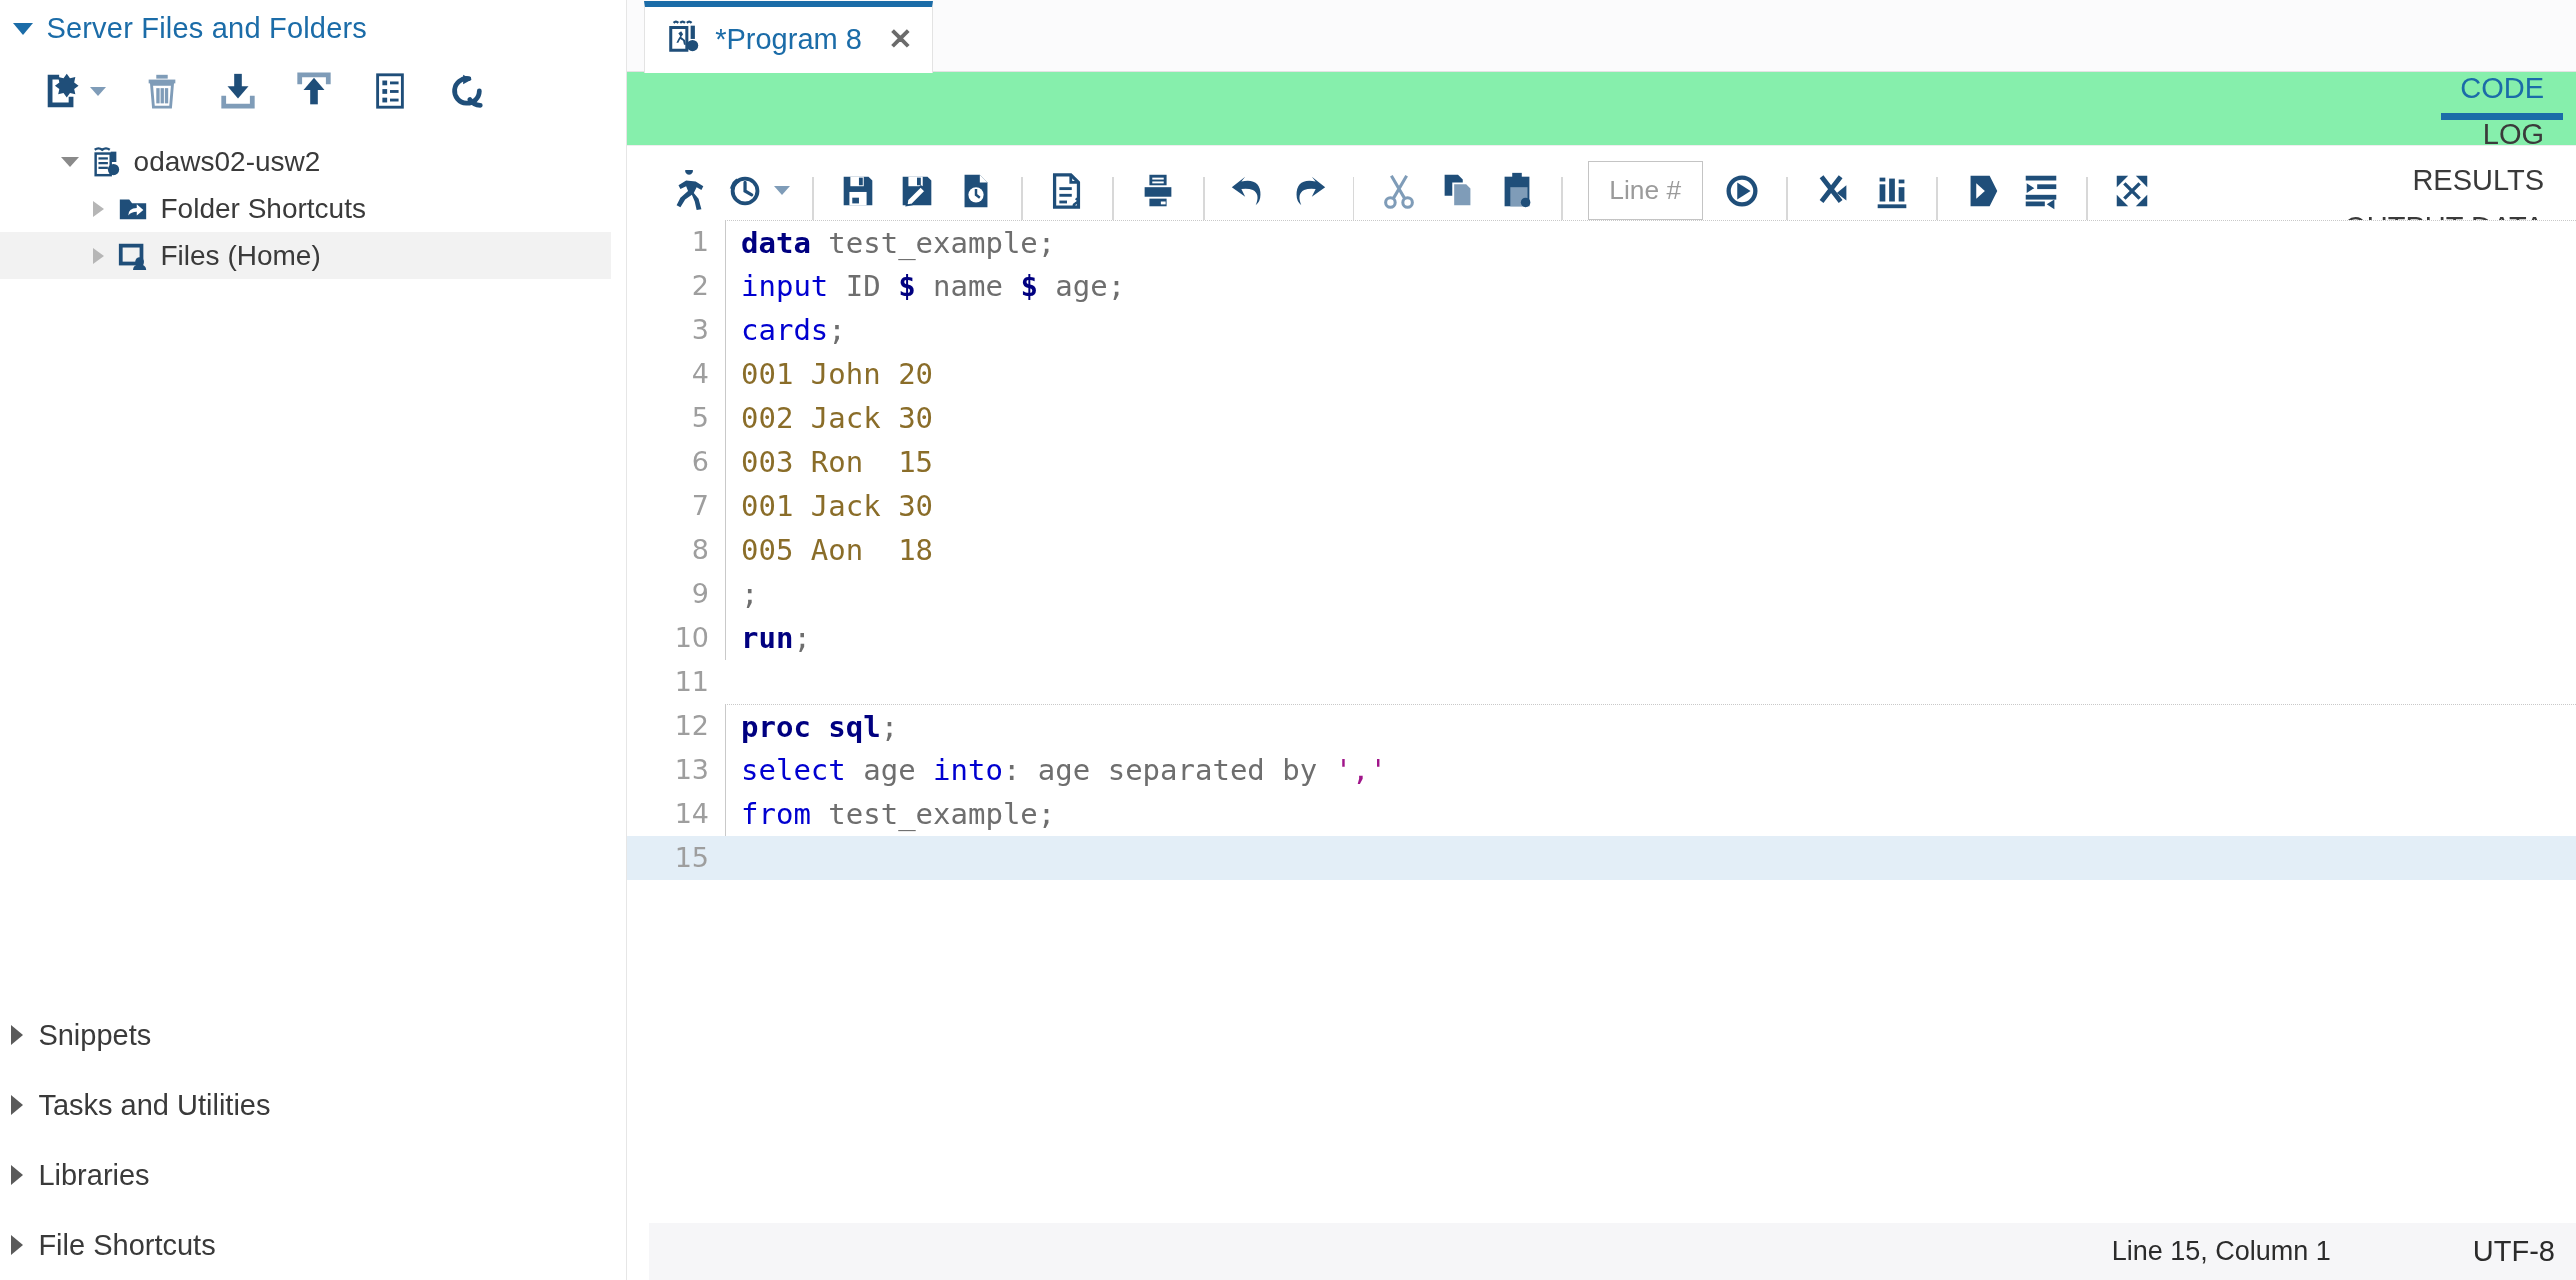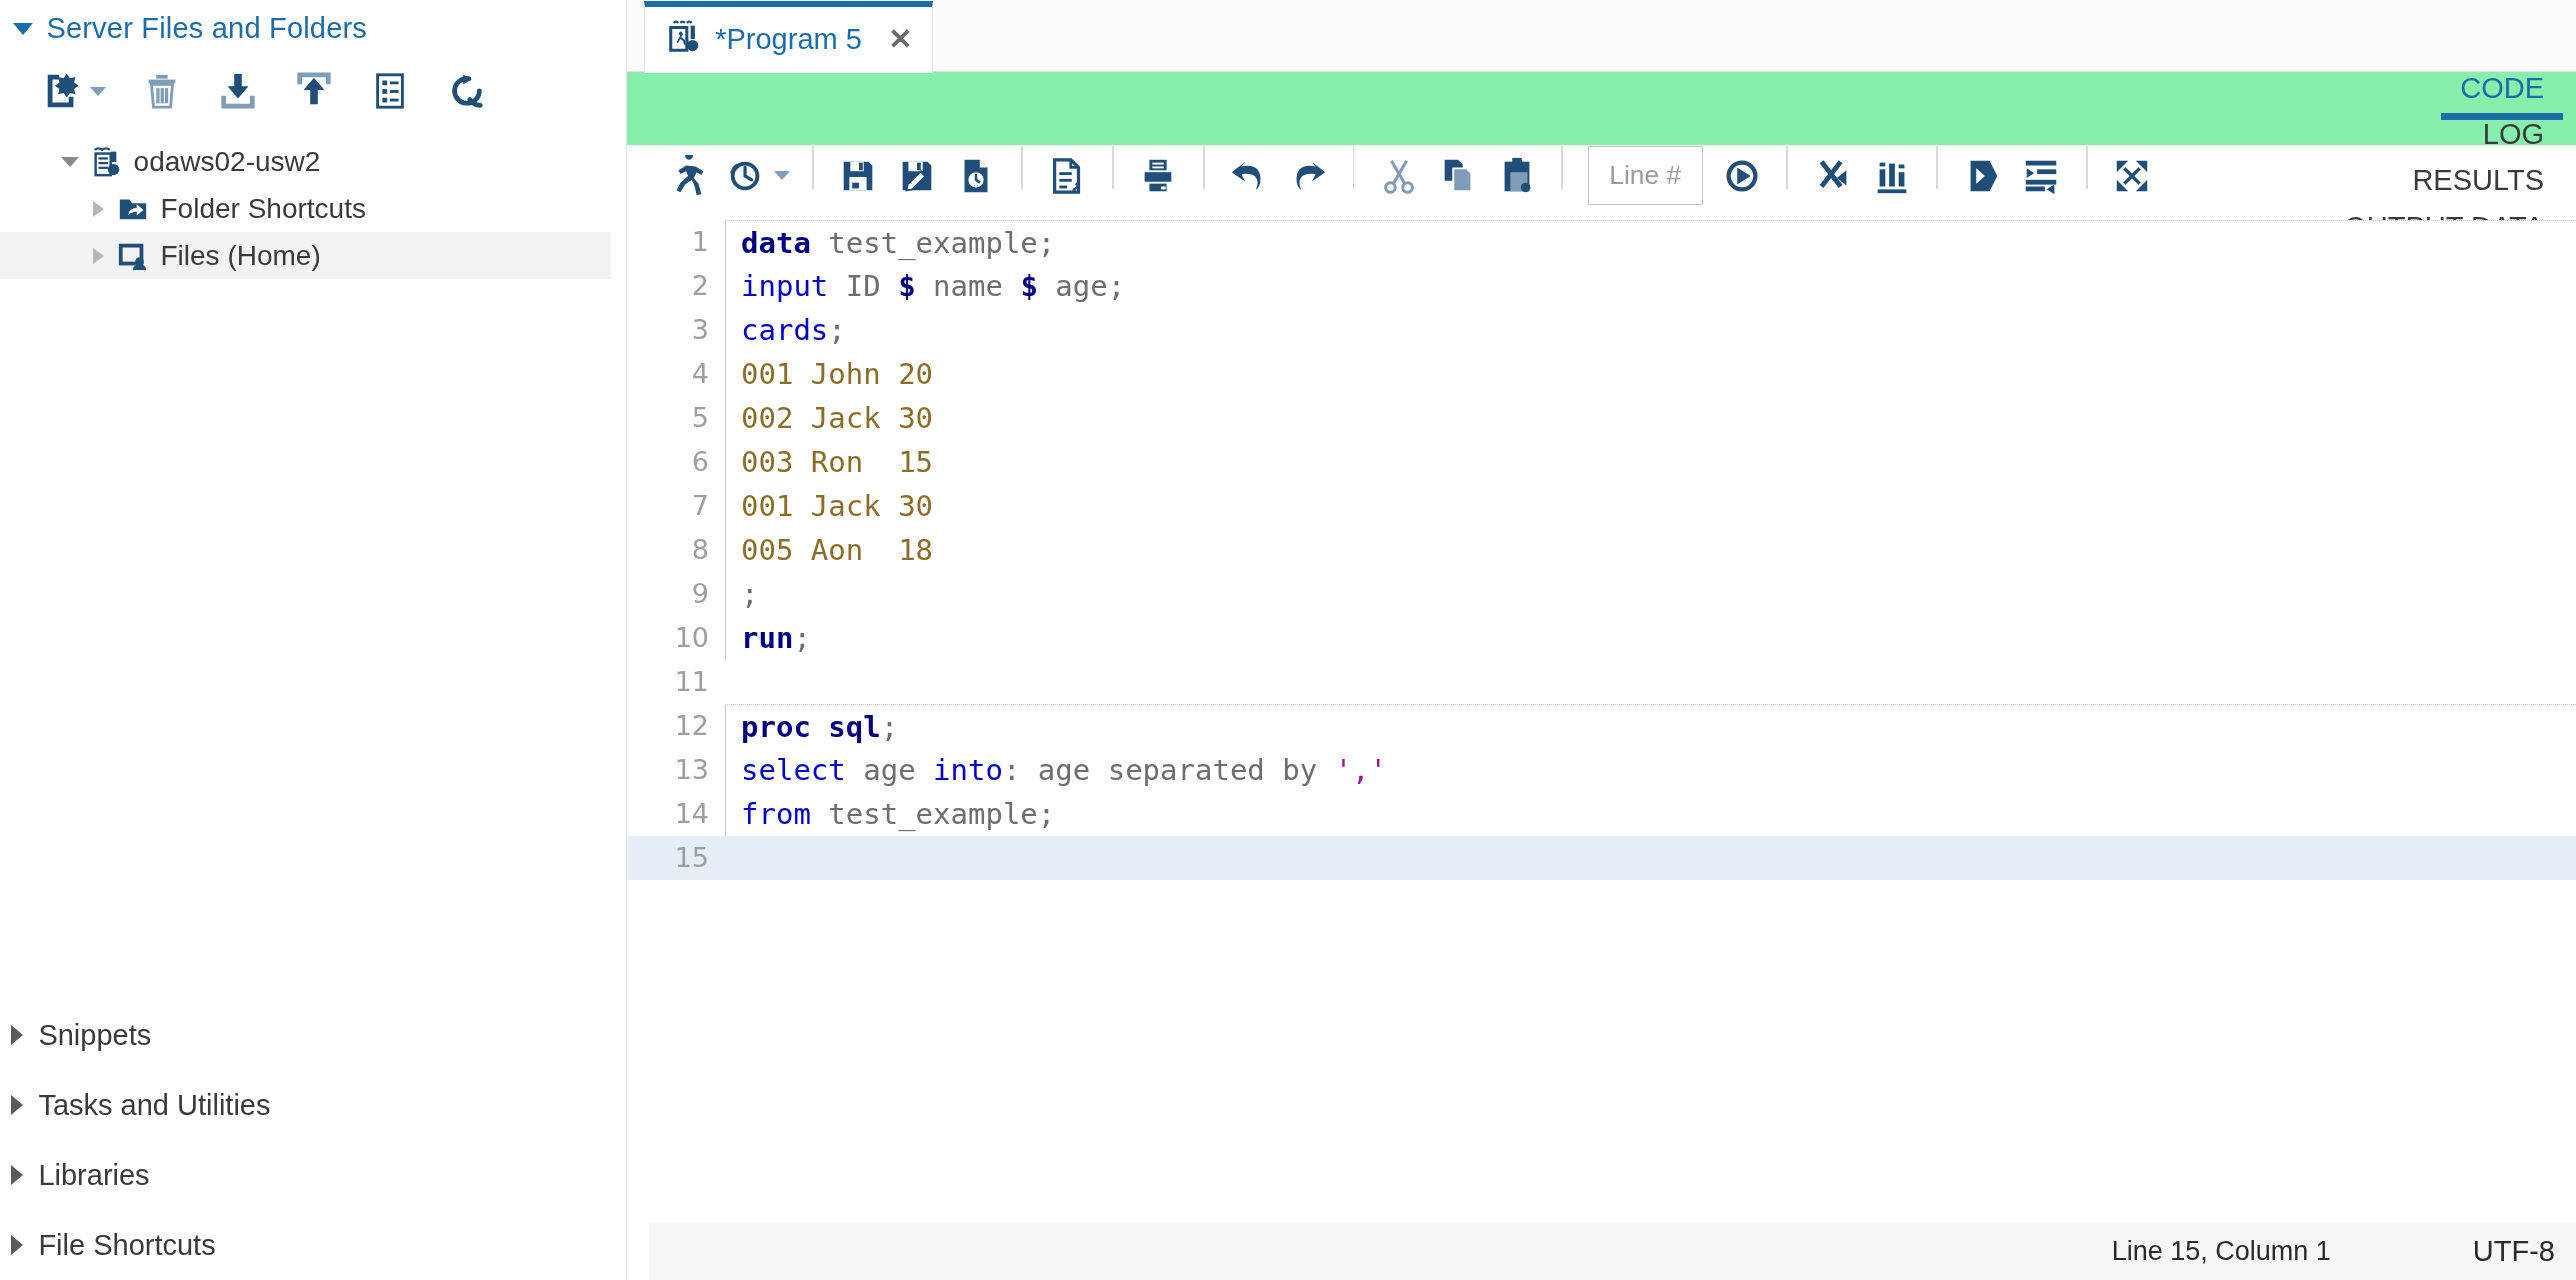--- a/index.html
+++ b/index.html
@@ -130,21 +130,21 @@
     padding: 0 32px 13.2px 32px;
     position: relative; cursor: pointer; white-space: nowrap;
   }
   .subtab.active { color: #1b6ca8; }
   .subtab.active::after {
     content: ""; position: absolute; left: 13.2px; right: 13.2px; bottom: -1.9px;
     height: 6.6px; background: #1b6ca8;
   }
 
   .code-toolbar {
-    height: 74px; display: flex; align-items: flex-start;
+    height: 74px; display: flex; align-items: flex-end;
     padding-left: 32px; gap: 0;
     background: #ffffff;
   }
   .ctb {
     width: 59px; height: 59px;
     display: inline-flex; align-items: center; justify-content: center;
     cursor: pointer; flex: 0 0 auto;
   }
   .ctb.with-caret { width: 79px; }
   .ctb-sep {
@@ -342,21 +342,21 @@
       <div class="prog-tab">
         <span>
           <svg width="36" height="36" viewBox="0 0 38 38">
             <path d="M5 8 H22 V32 H5 Z" fill="none" stroke="#1f4e79" stroke-width="3.2"></path>
             <path d="M8 3 q2.5 -2.5 5 0 M15 3 q2.5 -2.5 5 0 M22 3 q2.5 -2.5 5 0" fill="none" stroke="#1f4e79" stroke-width="2.4"></path>
             <rect x="26" y="6" width="4.5" height="14" fill="#1f4e79"></rect>
             <path d="M13 14 l2 3 -2 3 -2 4 2 0 2 -4 3 2 1 4 2 0 -1 -5 -4 -3 2 -3 -2 -3 Z" fill="#1f4e79"></path>
             <circle cx="28" cy="27" r="6" fill="#1f4e79"></circle>
           </svg>
         </span>
-        <span class="prog-tab-label">*Program 5</span>
+        <span class="prog-tab-label">*Program 8</span>
         <span class="tab-close">✕</span>
       </div>
     </div>
 
     <div class="subtabs">
       <div class="subtab active">CODE</div>
       <div class="subtab">LOG</div>
       <div class="subtab">RESULTS</div>
       <div class="subtab">OUTPUT DATA</div>
     </div>

